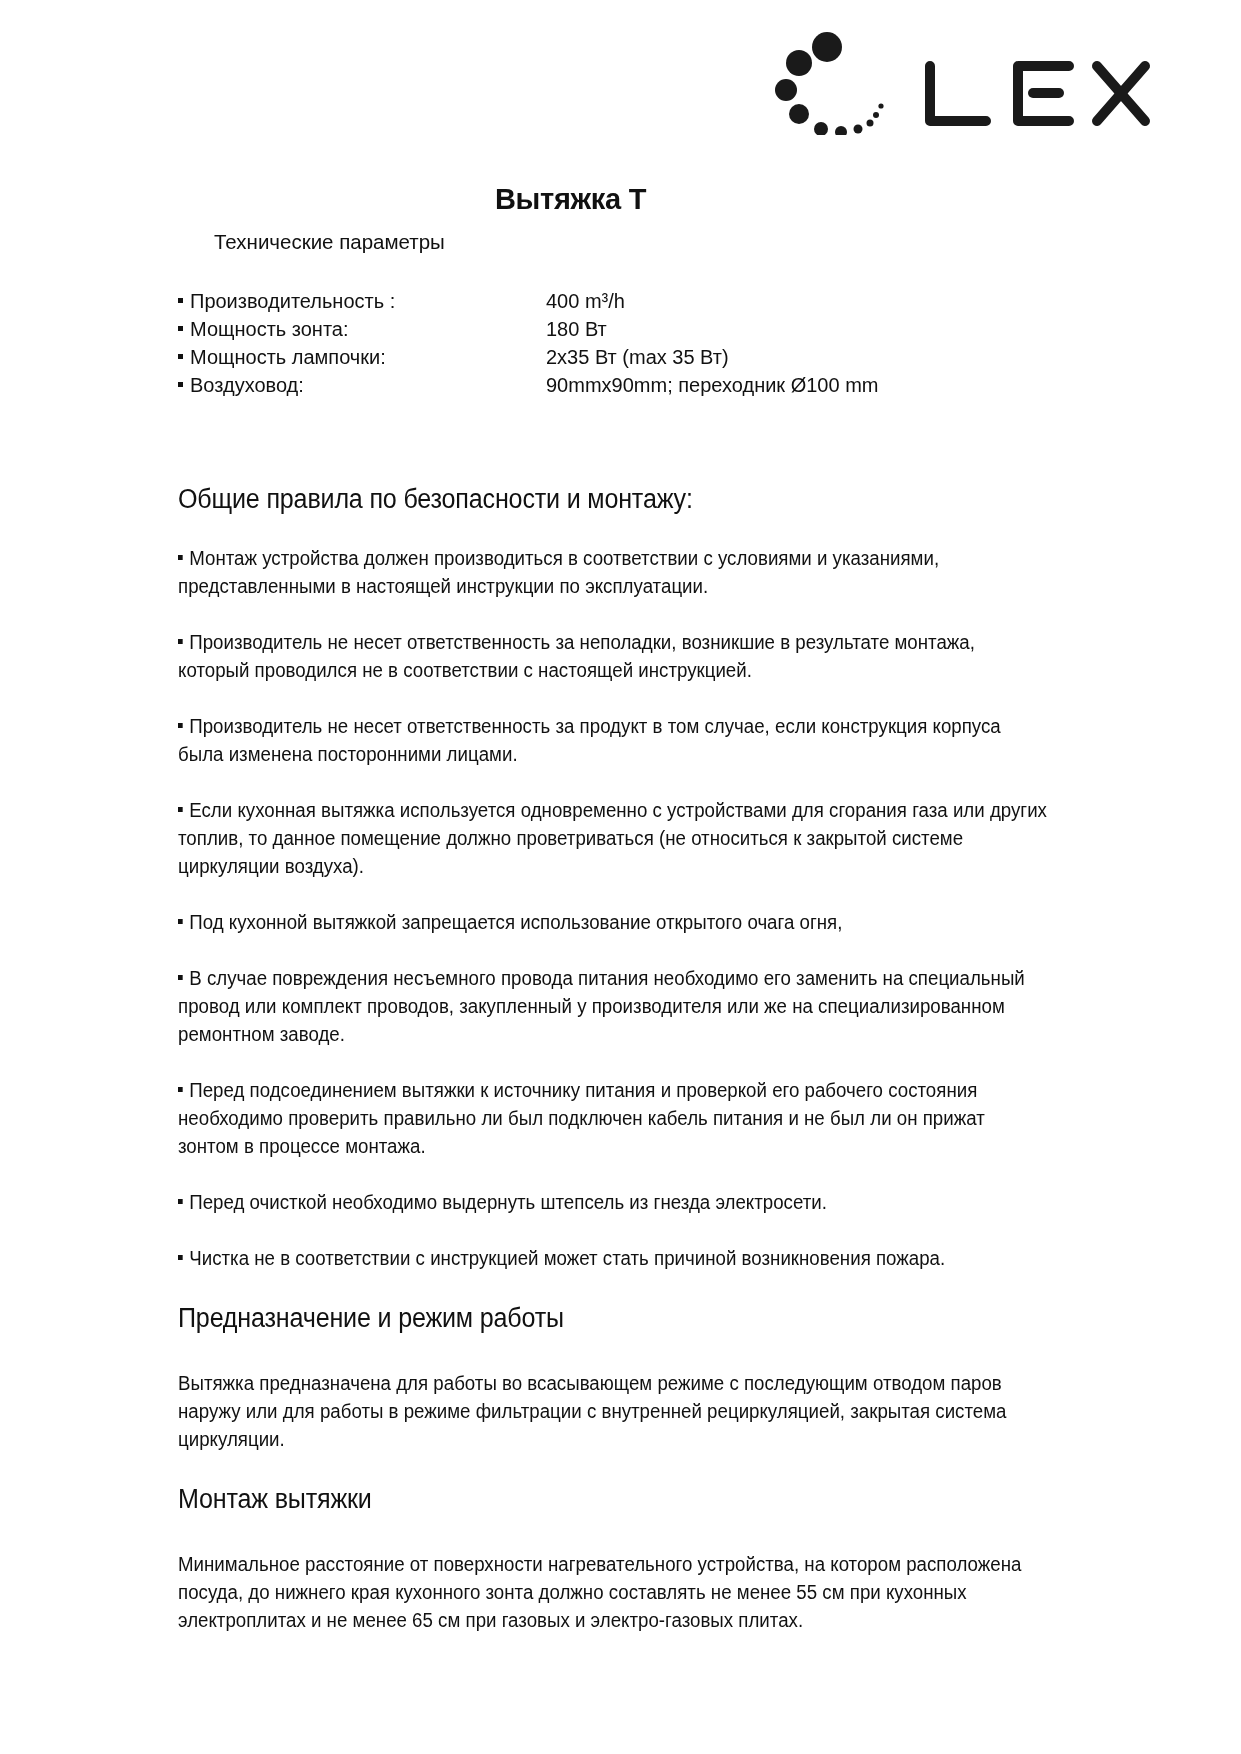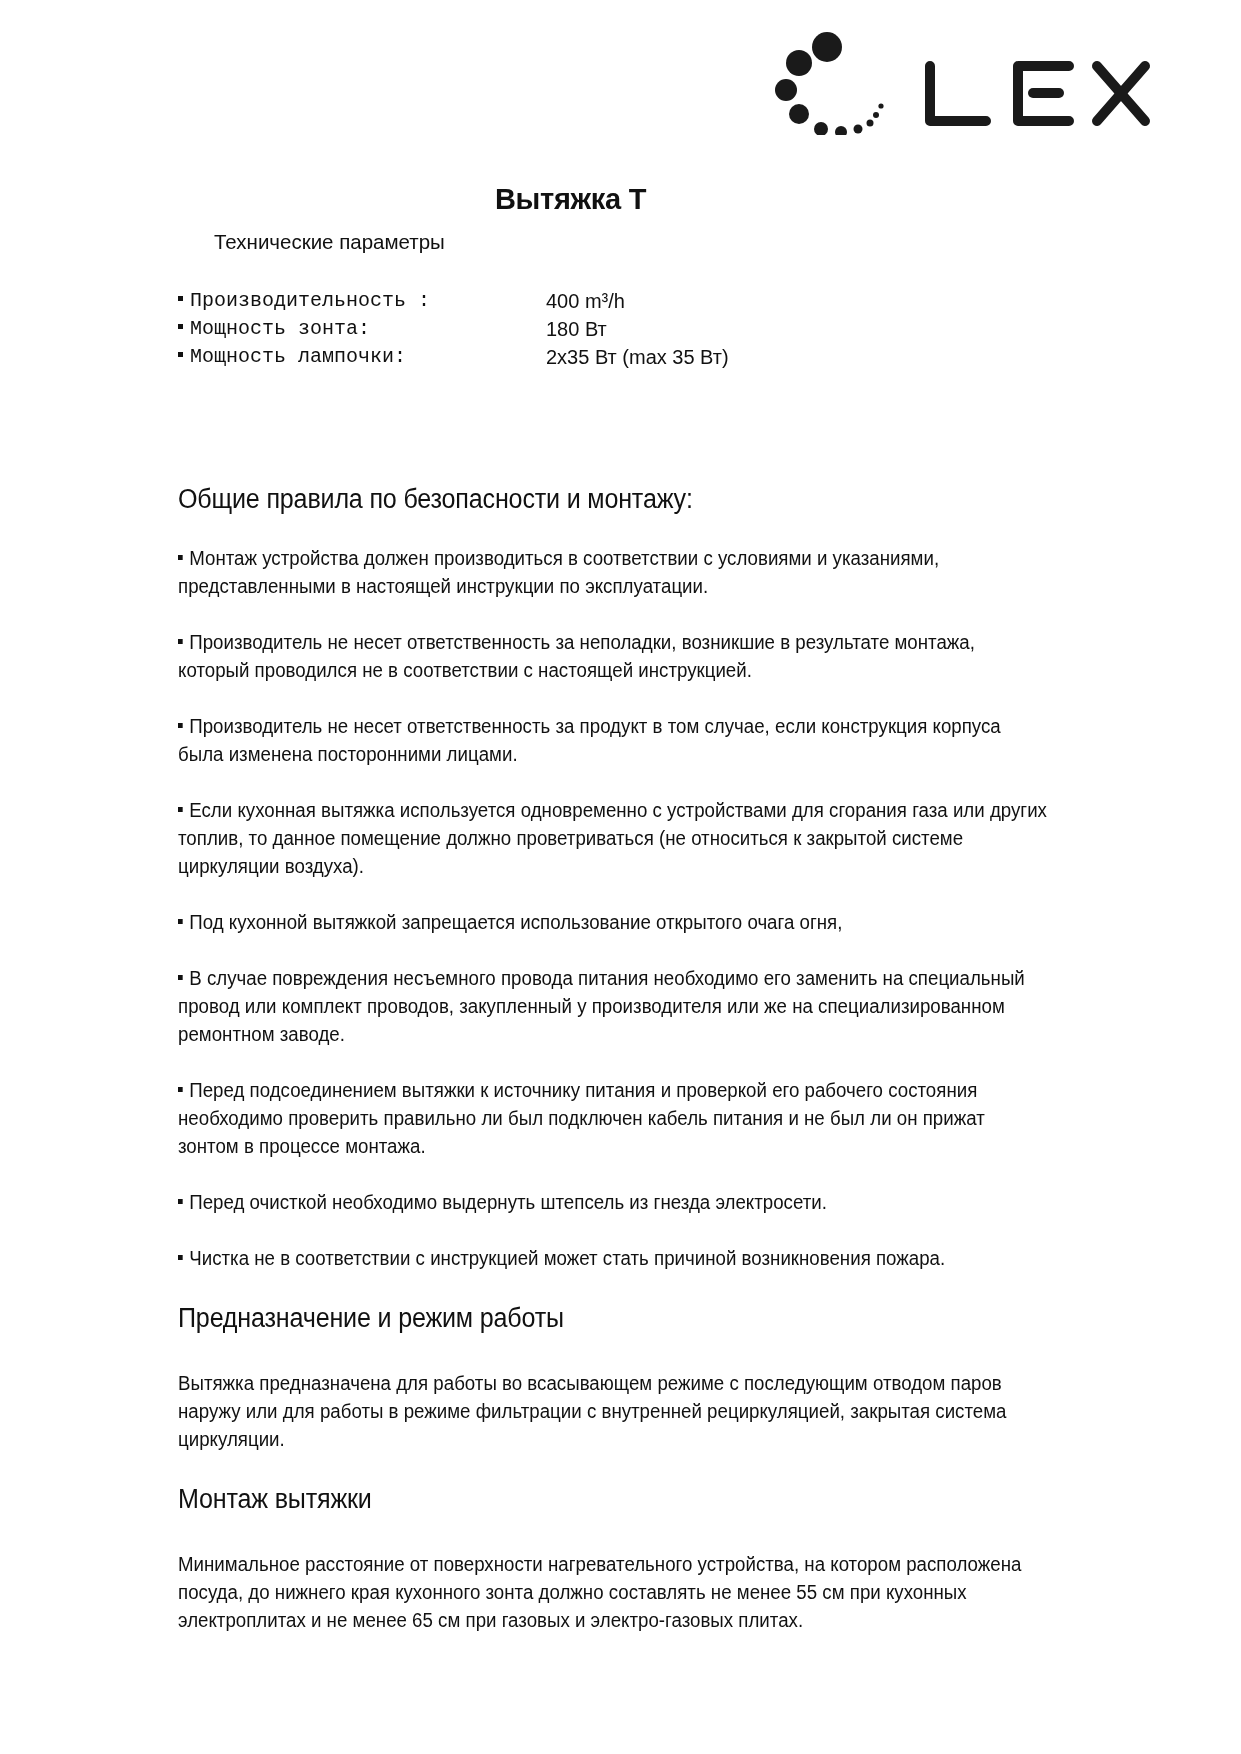--- a/index.html
+++ b/index.html
@@ -10,21 +10,21 @@
     .logo { position: absolute; left: 775px; top: 30px; width: 380px; height: 105px; }
     .title {
       position: absolute; left: 0; width: 1141px; top: 183px; text-align: center;
       font-size: 29px; font-weight: bold; letter-spacing: -0.3px;
     }
     .subtitle {
       position: absolute; left: 178px; top: 230px; font-size: 20.5px;  margin-left: 36px;
     }
     .specs { position: absolute; left: 178px; top: 287px; }
     .spec-row { display: flex; height: 28px; font-size: 20px; line-height: 28px; }
-    .spec-label { width: 368px; font-family: Liberation Mono, monospace; }
+    .spec-label { width: 368px; }
     .bullet {
       display: inline-block; width: 5px; height: 5px; background: #111;
       vertical-align: middle; margin-right: 7px; position: relative; top: -2px;
     }
     .section-heading {
       position: absolute; left: 178px; font-size: 27px; letter-spacing: -0.2px;
       transform: scaleX(0.93); transform-origin: left top; white-space: nowrap;
     }
     .para {
       position: absolute; left: 178px; font-size: 20px; line-height: 28px;
@@ -69,20 +69,24 @@
     <div>400 m³/h</div>
   </div>
   <div class="spec-row">
     <div class="spec-label"><span class="bullet"></span><span>Мощность зонта:</span></div>
     <div>180 Вт</div>
   </div>
   <div class="spec-row">
     <div class="spec-label"><span class="bullet"></span><span>Мощность лампочки:</span></div>
     <div>2x35 Вт (max 35 Вт)</div>
   </div>
+  <div class="spec-row">
+    <div class="spec-label"><span class="bullet"></span><span>Воздуховод:</span></div>
+    <div>90mmx90mm; переходник Ø100 mm</div>
+  </div>
 </div>
 
 <div class="section-heading" style="top:484px">Общие правила по безопасности и монтажу:</div>
 
 <div class="para" style="top:544px">
   <span class="line"><span class="bullet"></span><span>Монтаж устройства должен производиться в соответствии с условиями и указаниями,</span></span>
   <span class="line">представленными в настоящей инструкции по эксплуатации.</span>
 </div>
 <div class="para" style="top:628px">
   <span class="line"><span class="bullet"></span><span>Производитель не несет ответственность за неполадки, возникшие в результате монтажа,</span></span>

